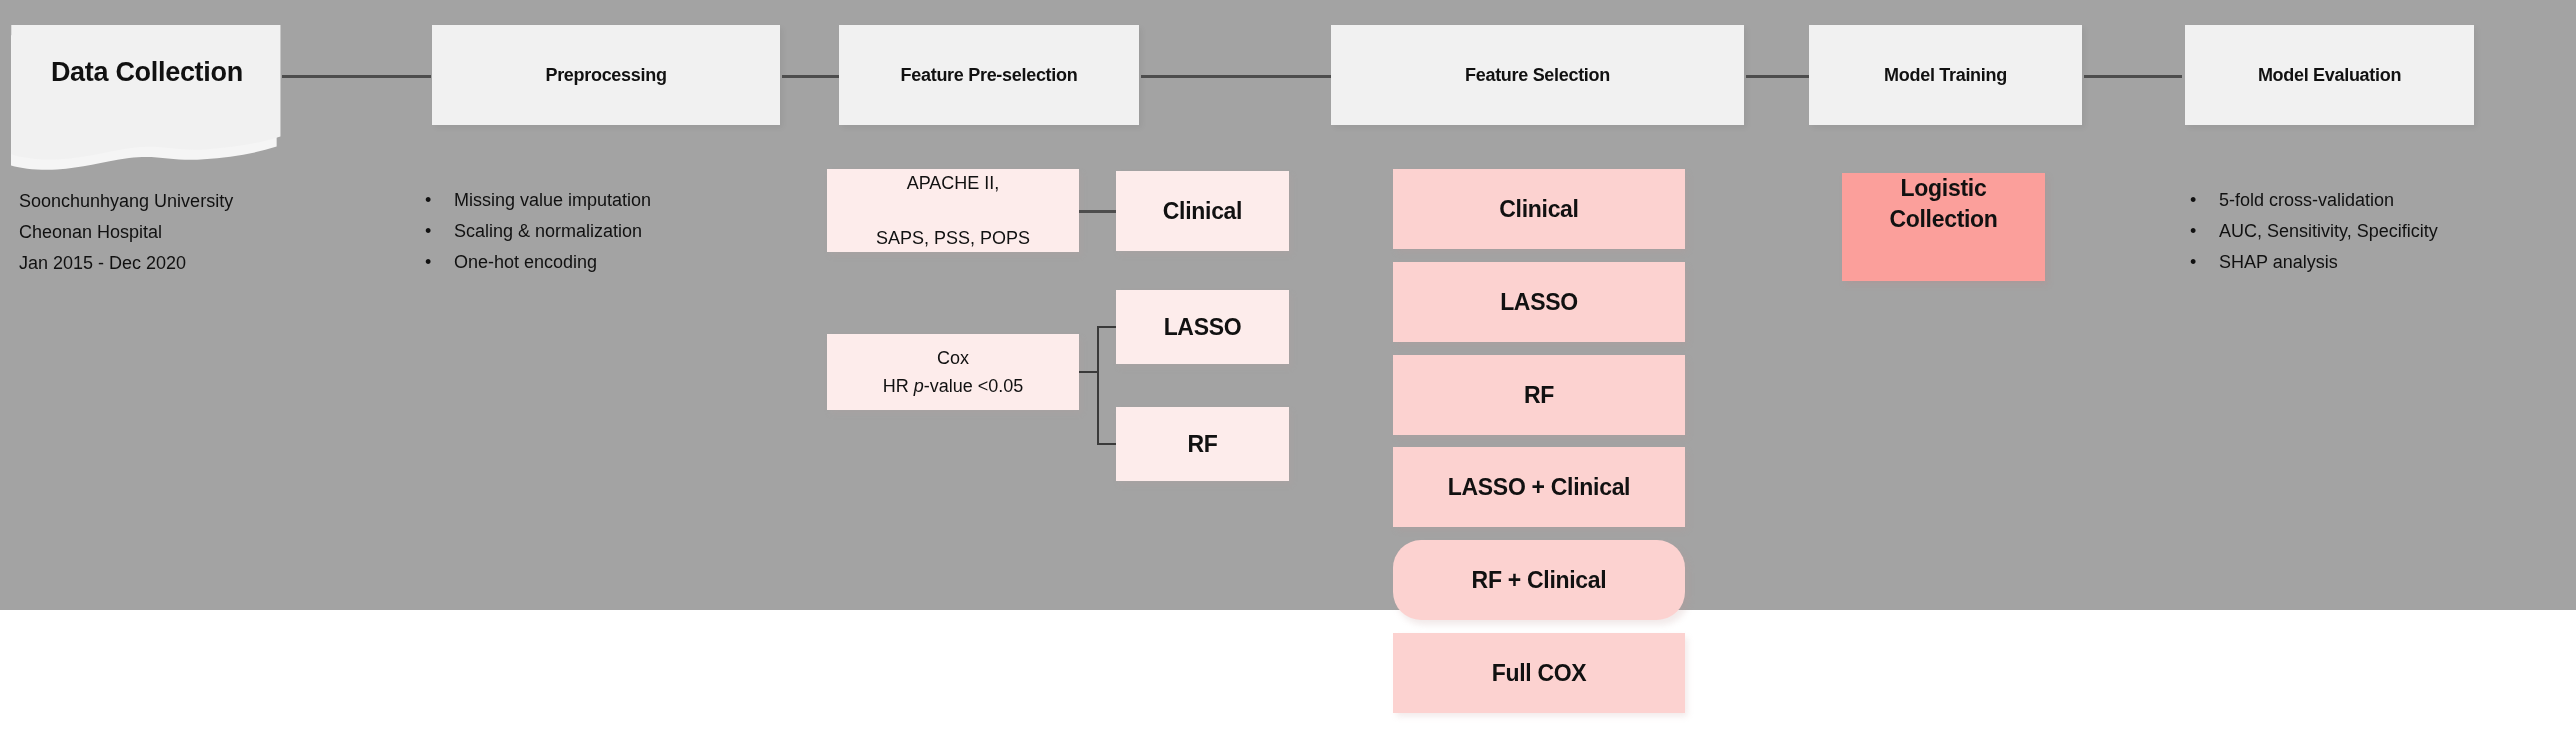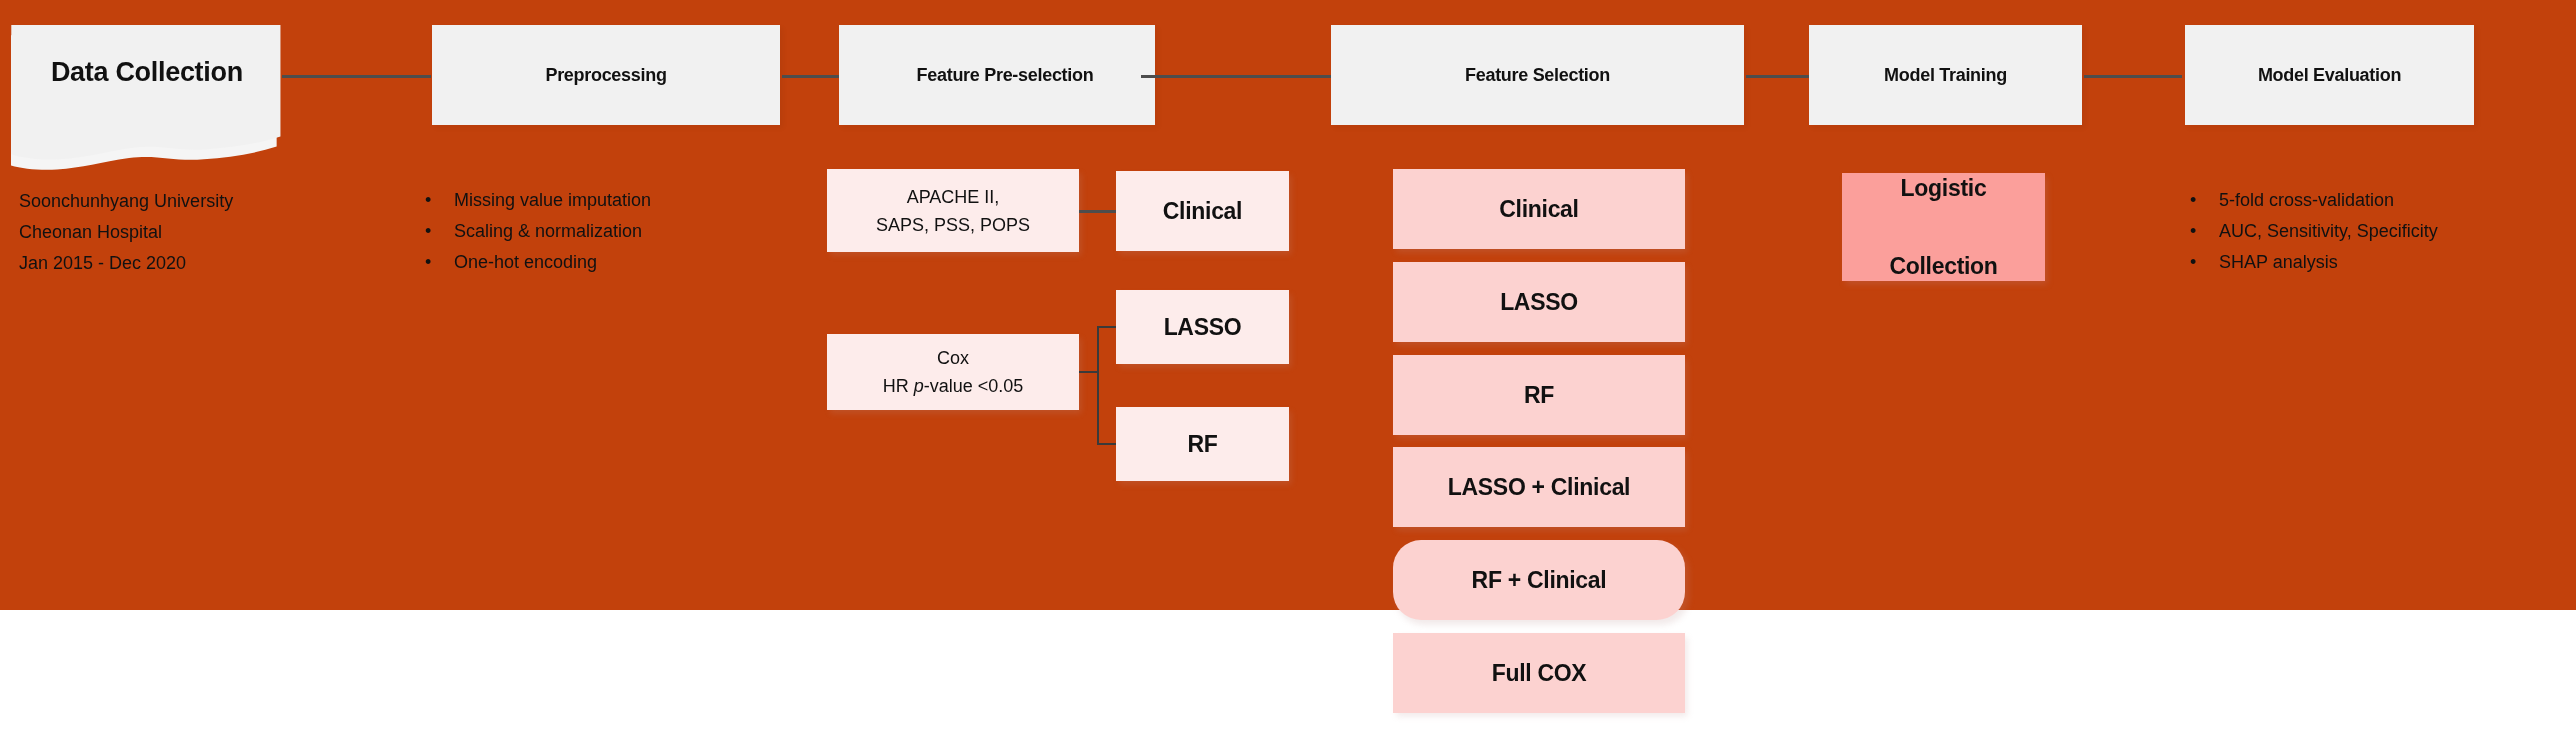--- a/index.html
+++ b/index.html
@@ -1,18 +1,18 @@
 <!DOCTYPE html>
 <html style="font-size:10.2px"><head>
 <meta charset="utf-8">
 <style>
   html,body{margin:0;padding:0;background:#ffffff;}
   body{width:2576px;height:734px;overflow:hidden;
        font-family:"Liberation Sans",sans-serif;color:#111;}
-  .canvas{position:relative;width:2576px;height:610px;background:#c2410c;}
+  .canvas{position:relative;width:2576px;height:610px;background:#a3a3a3;}
 
   
   .hdr{position:absolute;top:25.4px;height:100px;background:#f1f1f1;
        display:flex;align-items:center;justify-content:center;
        font-size:18px;font-weight:bold;letter-spacing:-0.3px;white-space:nowrap;
        box-shadow:2.5px 3.2px 5.7px rgba(0,0,0,0.05);}
   .dc-wrap{position:absolute;left:11.4px;top:25.4px;width:271px;height:152px;}
   .dc-wrap svg{position:absolute;left:0;top:0;}
   .dc-label{position:absolute;left:0;top:0;width:271px;height:95px;
        display:flex;align-items:center;justify-content:center;
@@ -29,23 +29,23 @@
   .box-light{position:absolute;background:#fdeceb;
        display:flex;flex-direction:column;align-items:center;justify-content:center;
        font-size:18px;line-height:28px;text-align:center;
        box-shadow:3.2px 4.4px 6.3px rgba(190,160,160,0.18);}
   .box-light.bold{font-size:23px;font-weight:bold;letter-spacing:-0.3px;}
   .box-pink{position:absolute;left:1393px;width:292px;height:80px;background:#fcd2d0;
        display:flex;align-items:center;justify-content:center;
        font-size:23px;font-weight:bold;letter-spacing:-0.3px;
        box-shadow:3.2px 4.4px 6.3px rgba(190,150,150,0.20);}
   .box-salmon{position:absolute;left:1842px;top:173px;width:203px;height:108px;background:#fb9f9b;
-       display:flex;flex-direction:column;align-items:center;justify-content:space-between;
+       display:flex;flex-direction:column;align-items:center;justify-content:flex-start;
        font-size:23px;font-weight:bold;letter-spacing:-0.3px;line-height:30.5px;text-align:center;
-       box-shadow:3.2px 4.4px 6.3px rgba(190,130,130,0.25);gap:40px;}
+       box-shadow:3.2px 4.4px 6.3px rgba(190,130,130,0.25);}
 
   
   .dc-text{position:absolute;left:19px;top:186px;width:256px;text-align:left;
        font-size:18px;line-height:31px;}
   .bullets{position:absolute;font-size:18px;line-height:31px;}
   .bullet-row{display:flex;}
   .dot{width:29px;flex:0 0 29px;}
   .em-i{font-style:italic;}
 </style>
 </head>
@@ -57,21 +57,21 @@
     <svg width="271" height="152" viewBox="0 0 427 240">
       <path d="M-6,16 H419 V192 C382,204 344,209 304,212 C256,216 232,204 186,210 C142,216 112,226 72,228 C42,230 12,226 -6,220 Z" fill="#f5f5f5"></path>
       <path d="M0,0 H425 V176 C388,188 350,193 310,196 C262,200 238,188 192,194 C148,200 118,210 78,212 C48,214 18,210 0,204 Z" fill="#f1f1f1"></path>
     </svg>
     <div class="dc-label">Data Collection</div>
   </div>
 
   <div class="hdr" style="left:432px;width:348px;">
     <span>Preprocessing</span>
   </div>
-  <div class="hdr" style="left:839px;width:300px;padding-left:16px;">
+  <div class="hdr" style="left:839px;width:300px;">
     <span>Feature Pre-selection</span>
   </div>
   <div class="hdr" style="left:1331px;width:413px;justify-content:center;">
     <span>Feature Selection</span>
   </div>
   <div class="hdr" style="left:1809px;width:273px;">
     <span>Model Training</span>
   </div>
   <div class="hdr" style="left:2185px;width:289px;">
     <span>Model Evaluation</span>
@@ -97,21 +97,21 @@
     <div class="bullet-row">
       <span class="dot">•</span>
       <span>Scaling &amp; normalization</span>
     </div>
     <div class="bullet-row">
       <span class="dot">•</span>
       <span>One-hot encoding</span>
     </div>
   </div>
 
-  <div class="box-light" style="left:827px;top:169px;width:252px;height:83px;">
+  <div class="box-light" style="left:827px;top:169px;width:252px;height:83px;justify-content:space-between;">
     <div>APACHE II,</div>
     <div>SAPS, PSS, POPS</div>
   </div>
   <div class="hline" style="left:1079px;top:210px;width:37px;"></div>
   <div class="box-light bold" style="left:1116px;top:171px;width:173px;height:80px;">
     <span>Clinical</span>
   </div>
 
   <div class="box-light" style="left:827px;top:334px;width:252px;height:76px;">
     <div>Cox</div>

